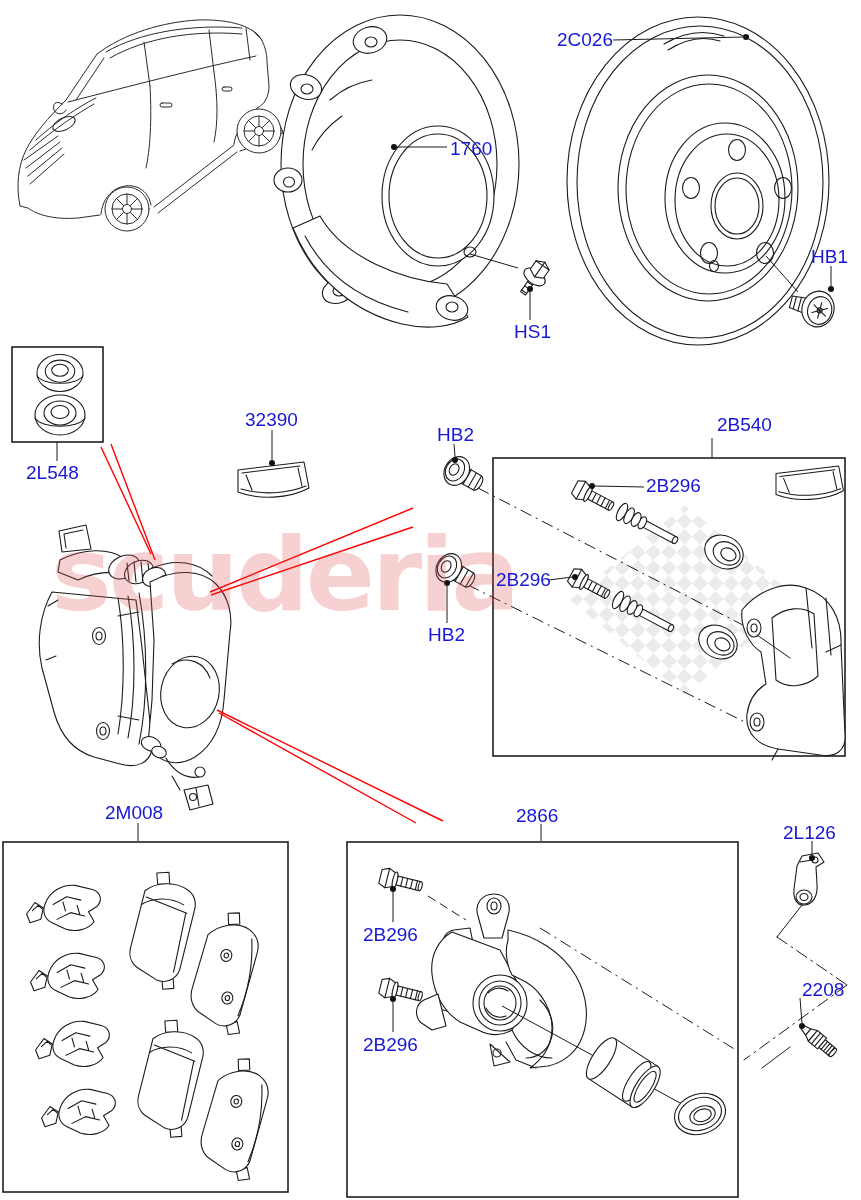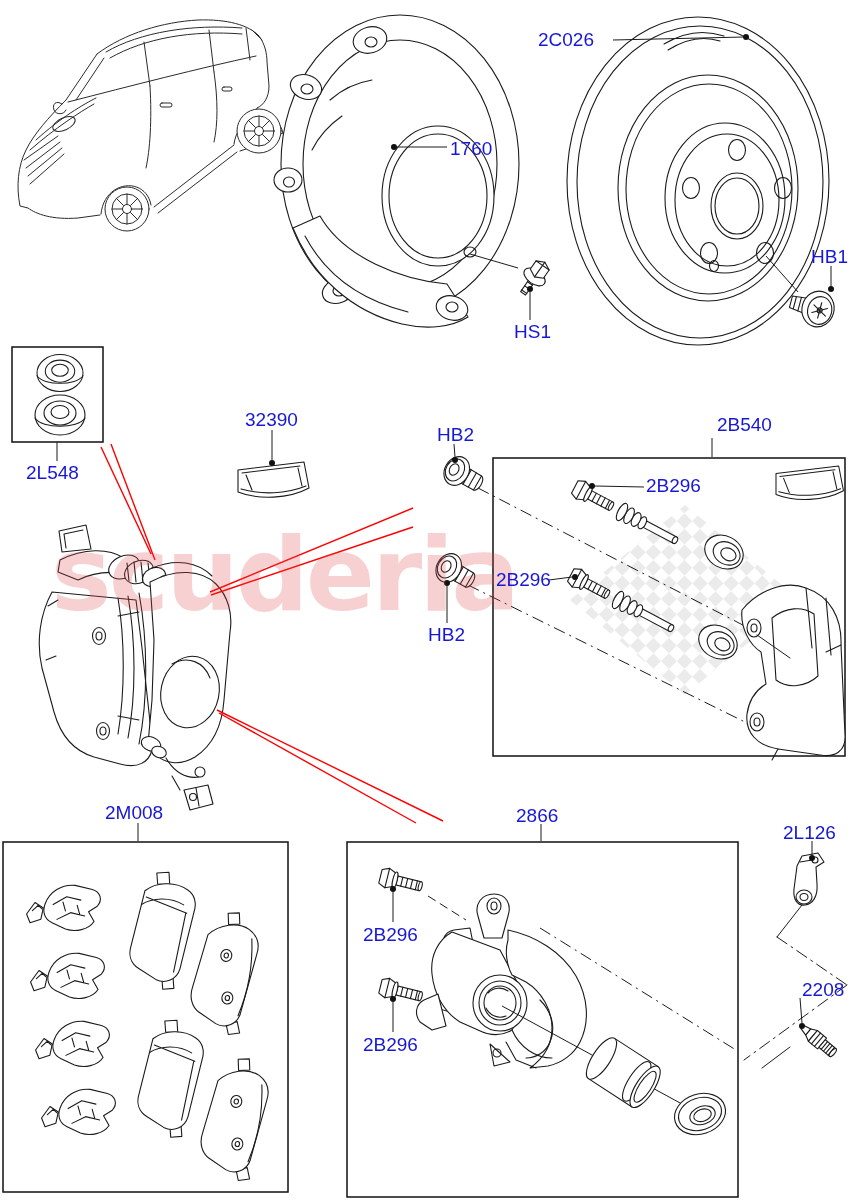--- a/index.html
+++ b/index.html
@@ -355,21 +355,21 @@
         <circle class="dot" cx="393" cy="999" r="3"></circle>
     <path class="ldr" d="M812,841 L812,856"></path>
         <circle class="dot" cx="812" cy="858" r="3"></circle>
     <path class="ldr" d="M800,998 L802,1023"></path>
         <circle class="dot" cx="802" cy="1026" r="3"></circle>
   </g>
 </svg>
 
 <div class="wm-brand">scuderia</div>
 
-<div class="lbl" style="left:538px;top:30px">2C026</div>
+<div class="lbl" style="left:557px;top:30px">2C026</div>
 <div class="lbl" style="left:450px;top:139px">1760</div>
 <div class="lbl" style="left:514px;top:322px">HS1</div>
 <div class="lbl" style="left:811px;top:247px">HB1</div>
 <div class="lbl" style="left:26px;top:463px">2L548</div>
 <div class="lbl" style="left:245px;top:410px">32390</div>
 <div class="lbl" style="left:437px;top:425px">HB2</div>
 <div class="lbl" style="left:717px;top:415px">2B540</div>
 <div class="lbl" style="left:646px;top:476px">2B296</div>
 <div class="lbl" style="left:496px;top:570px">2B296</div>
 <div class="lbl" style="left:428px;top:625px">HB2</div>

